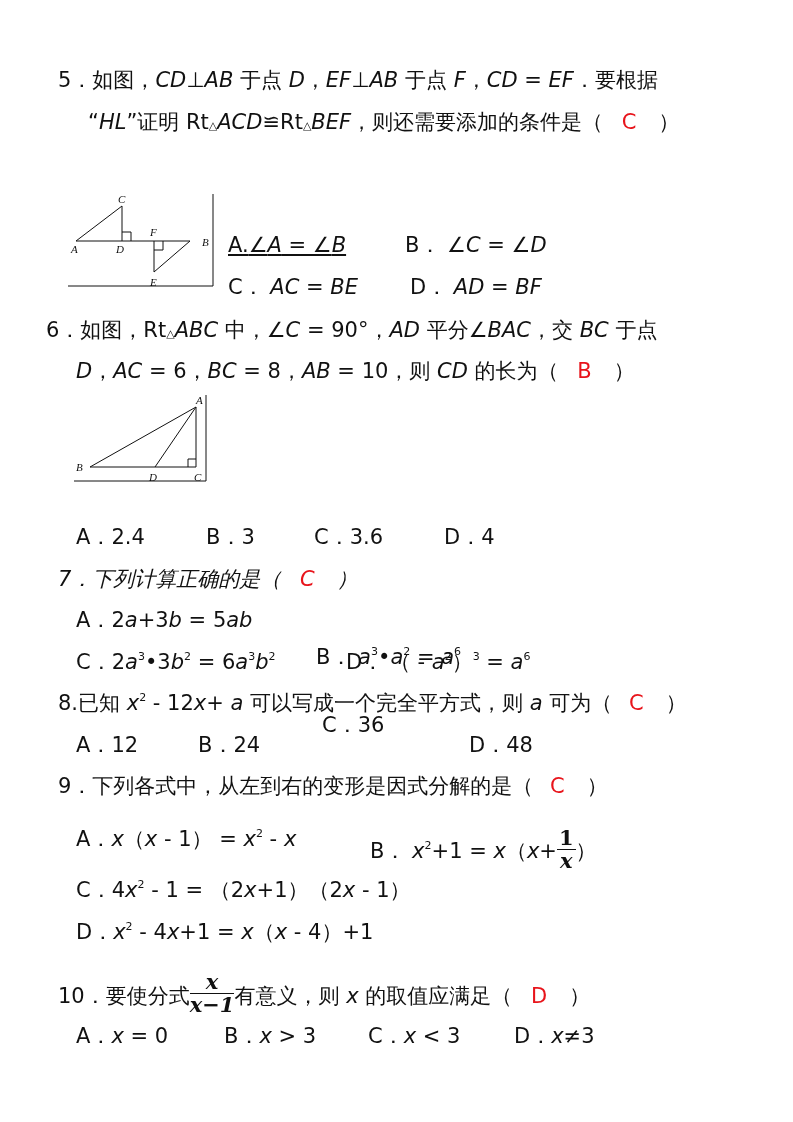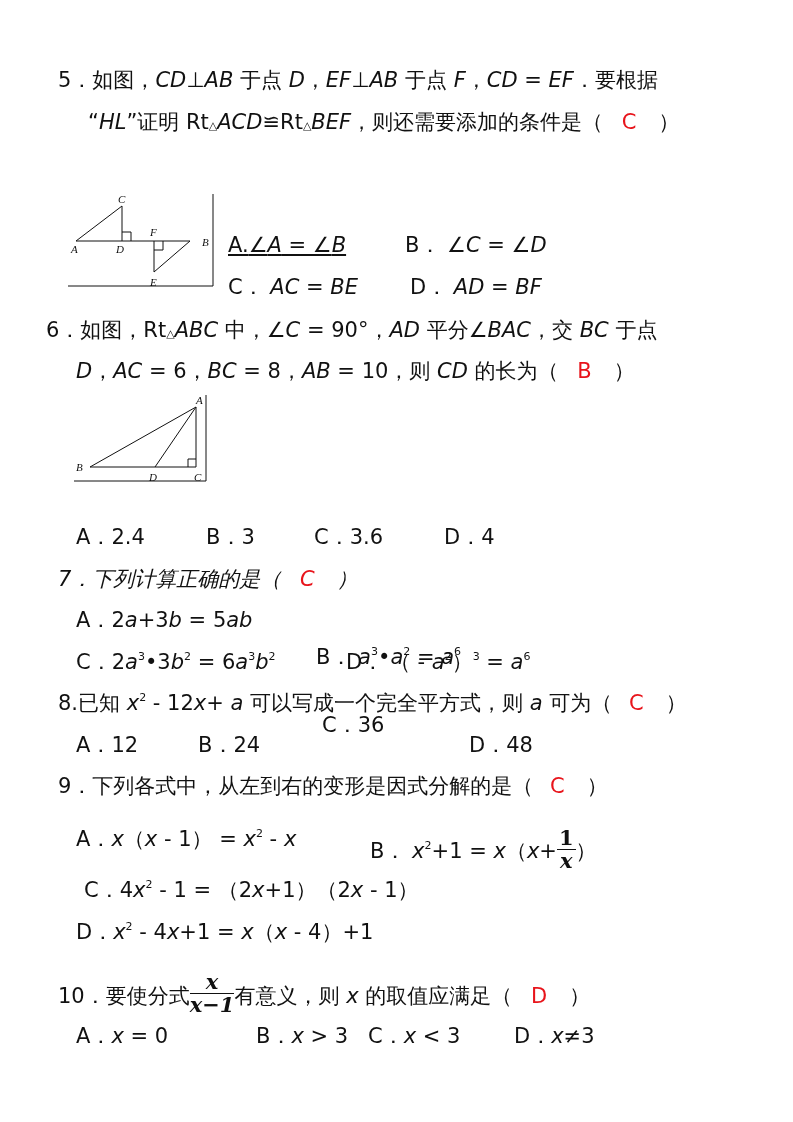--- a/index.html
+++ b/index.html
@@ -74,20 +74,20 @@
 
 <div class="line" style="left:58px;top:693px;">8.已知 <i>x</i><sup>2</sup> - 12<i>x</i>+ <i>a</i> 可以写成一个完全平方式，则 <i>a</i> 可为（ <span style="display:inline-block;width:10px"></span><span class="ans">C</span><span style="display:inline-block;width:22px"></span><span>）</span></div>
 <div class="line" style="left:76px;top:735px;"><span>A．</span><span>12</span></div>
 <div class="line" style="left:198px;top:735px;"><span>B．</span><span>24</span></div>
 <div class="line" style="left:322px;top:715px;"><span>C．</span><span>36</span></div>
 <div class="line" style="left:444px;top:735px;margin-left:25px;"><span>D．</span><span>48</span></div>
 
 <div class="line" style="left:58px;top:776px;">9．下列各式中，从左到右的变形是因式分解的是（ <span style="display:inline-block;width:10px"></span><span class="ans">C</span><span style="display:inline-block;width:22px"></span><span>）</span></div>
 <div class="line" style="left:76px;top:829px;"><span>A．</span><i>x</i>（<i>x</i> - 1） = <i>x</i><sup>2</sup> - <i>x</i></div>
 <div class="line" style="left:370px;top:829px;"><span>B．</span> <i>x</i><sup>2</sup>+1 = <i>x</i>（<i>x</i>+<span class="frac" style="position:relative;top:-2px;"><span class="num" style="font-style:normal;">1</span><span class="den">x</span></span>）</div>
-<div class="line" style="left:84px;top:880px;"><span>C．</span>4<i>x</i><sup>2</sup> - 1 = （2<i>x</i>+1）（2<i>x</i> - 1）</div>
+<div class="line" style="left:76px;top:880px;"><span>C．</span>4<i>x</i><sup>2</sup> - 1 = （2<i>x</i>+1）（2<i>x</i> - 1）</div>
 <div class="line" style="left:76px;top:922px;"><span>D．</span><i>x</i><sup>2</sup> - 4<i>x</i>+1 = <i>x</i>（<i>x</i> - 4）+1</div>
 
 <div class="line" style="left:58px;top:974px;">10．要使分式<span class="frac" style="position:relative;top:-3px;"><span class="num">x</span><span class="den">x−1</span></span>有意义，则 <i>x</i> 的取值应满足（ <span style="display:inline-block;width:12px"></span><span class="ans">D</span><span style="display:inline-block;width:22px"></span><span>）</span></div>
 <div class="line" style="left:76px;top:1026px;"><span>A．</span><i>x</i> = 0</div>
-<div class="line" style="left:224px;top:1026px;margin-left:32px;"><span>B．</span><i>x</i> &gt; 3</div>
+<div class="line" style="left:224px;top:1026px;"><span>B．</span><i>x</i> &gt; 3</div>
 <div class="line" style="left:368px;top:1026px;"><span>C．</span><i>x</i> &lt; 3</div>
 <div class="line" style="left:514px;top:1026px;"><span>D．</span><i>x</i>≠3</div>
 
 </body></html>

